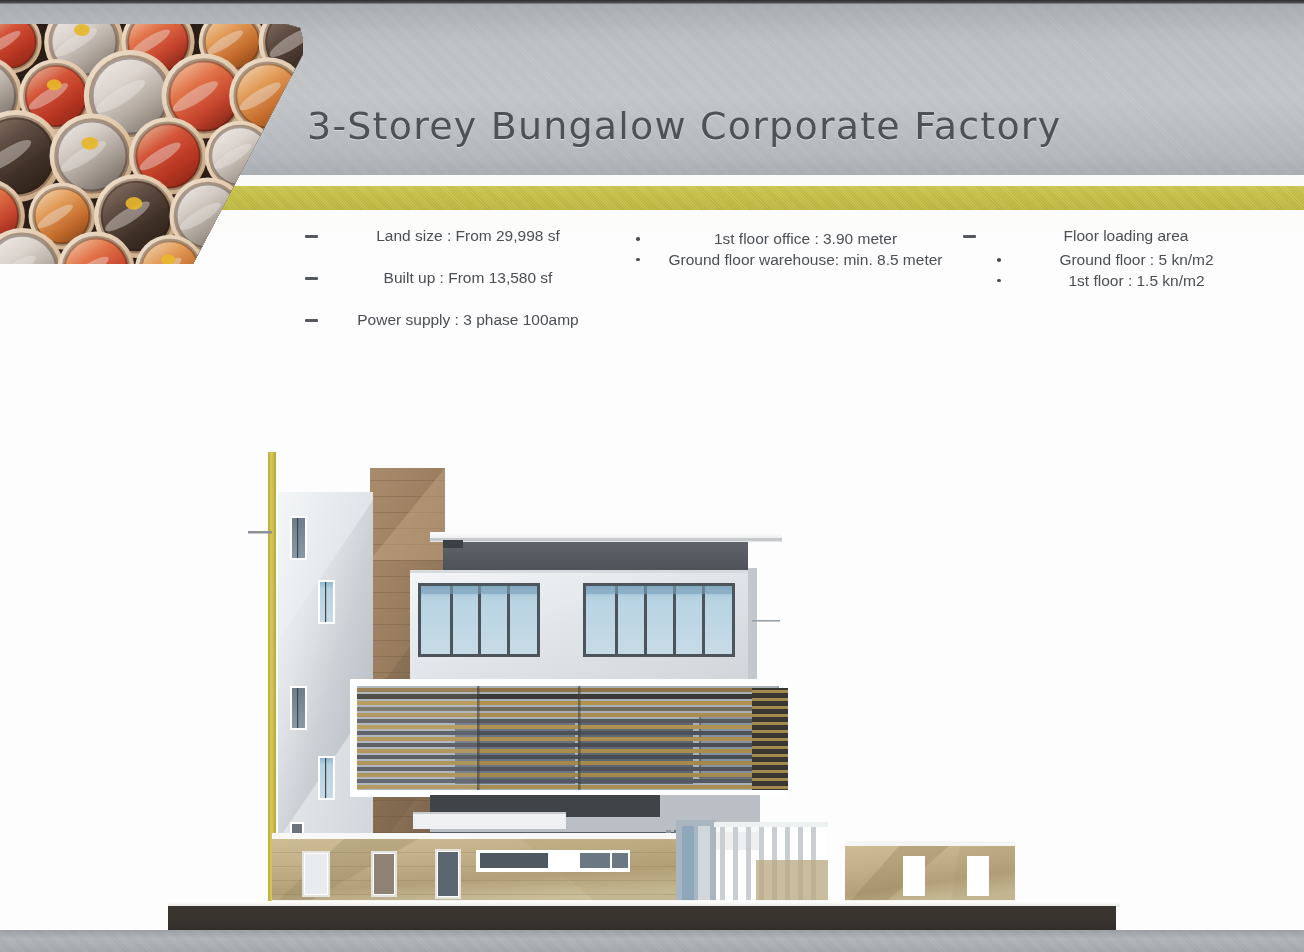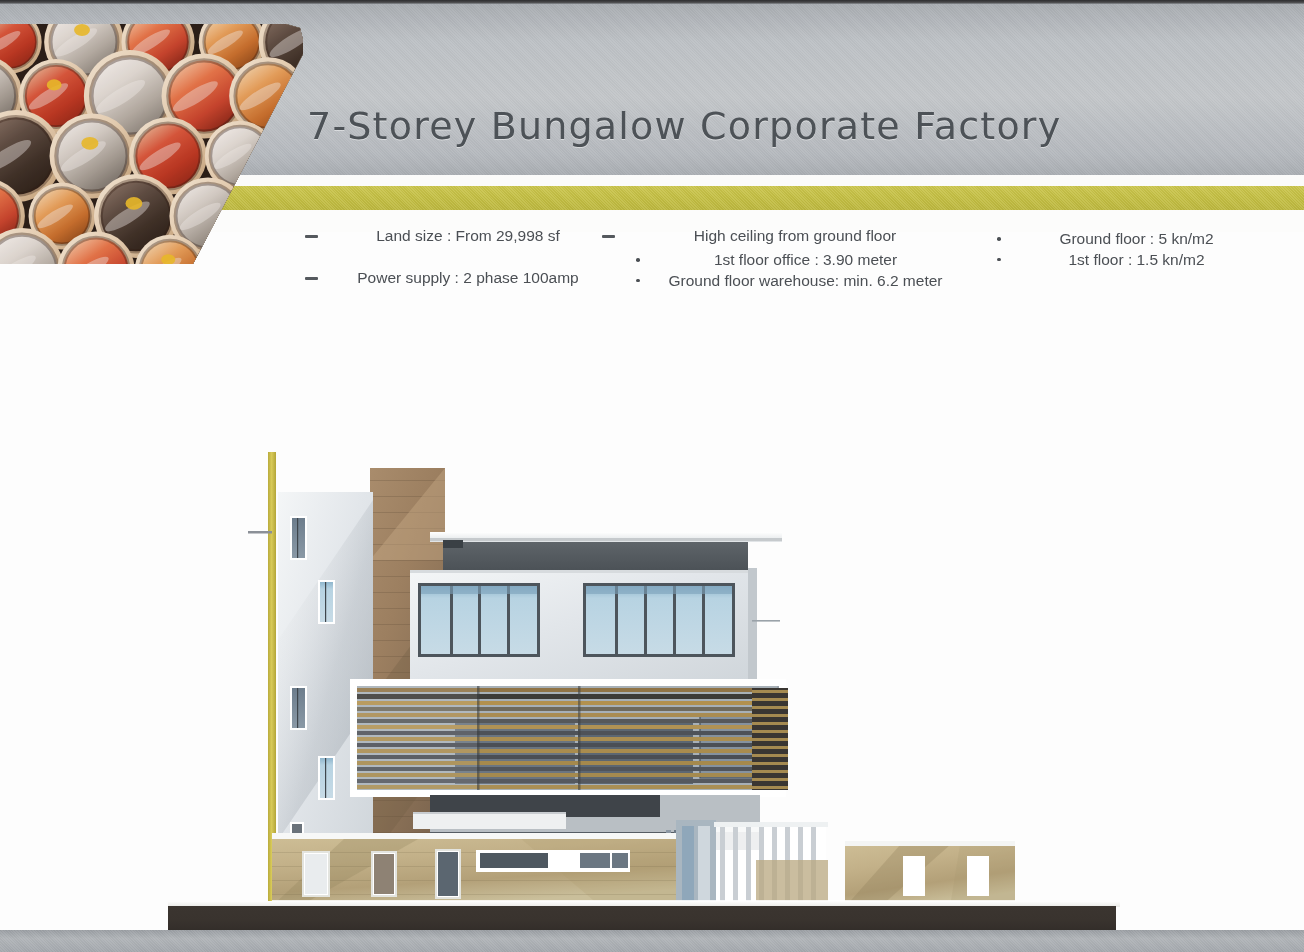--- a/index.html
+++ b/index.html
@@ -75,21 +75,21 @@
 <body>
 
 <div id="page">
 
   <div class="top-hairline"></div>
   <div class="header-band"></div>
   <div class="header-white-gap"></div>
   <div class="olive-band"></div>
   <div class="below-olive"></div>
 
-  <h1 class="title">7-Storey Bungalow Corporate Factory</h1>
+  <h1 class="title">3-Storey Bungalow Corporate Factory</h1>
 
   <div class="photo-wrap">
     <div class="photo-inner" id="pipes-canvas"><svg width="304" height="240" viewBox="0 0 304 240">
           <defs>
             <linearGradient id="pRed" x1="0.15" y1="0" x2="0.85" y2="1">
               <stop offset="0%" stop-color="#f2c8a8"></stop>
               <stop offset="33.33333333333333%" stop-color="#e0593f"></stop>
               <stop offset="66.66666666666666%" stop-color="#c23824"></stop>
               <stop offset="100%" stop-color="#8e2417"></stop>
             </linearGradient>
@@ -279,36 +279,40 @@
 
   <div class="cols">
 
     <div class="col col1">
       <div class="lead">
         <span class="dash"></span>
         <span>Land size : From 29,998 sf</span>
       </div>
       <div class="lead">
         <span class="dash"></span>
-        <span>Power supply  : 2 phase 100amp</span>
+        <span>Built up    : From 13,580 sf</span>
+      </div>
+      <div class="lead">
+        <span class="dash"></span>
+        <span>Power supply  : 3 phase 100amp</span>
       </div>
     </div>
 
     <div class="col col2">
+      <ul class="sublist">
+        <li><span class="dot"></span><span>1st floor office   : 3.90 meter</span></li>
+        <li><span class="dot"></span><span>Ground floor warehouse: min. 8.5 meter</span></li>
+      </ul>
+    </div>
+
+    <div class="col col3">
       <div class="lead tight">
         <span class="dash"></span>
-        <span>High ceiling from ground floor</span>
+        <span>Floor loading area</span>
       </div>
-      <ul class="sublist">
-        <li><span class="dot"></span><span>1st floor office   : 3.90 meter</span></li>
-        <li><span class="dot"></span><span>Ground floor warehouse: min. 6.2 meter</span></li>
-      </ul>
-    </div>
-
-    <div class="col col3">
       <ul class="sublist">
         <li><span class="dot"></span><span>Ground floor      : 5 kn/m2</span></li>
         <li><span class="dot"></span><span>1st floor              : 1.5 kn/m2</span></li>
       </ul>
     </div>
 
   </div>
 
   <svg class="building" viewBox="0 0 1304 952" xmlns="http://www.w3.org/2000/svg">
     <defs>

